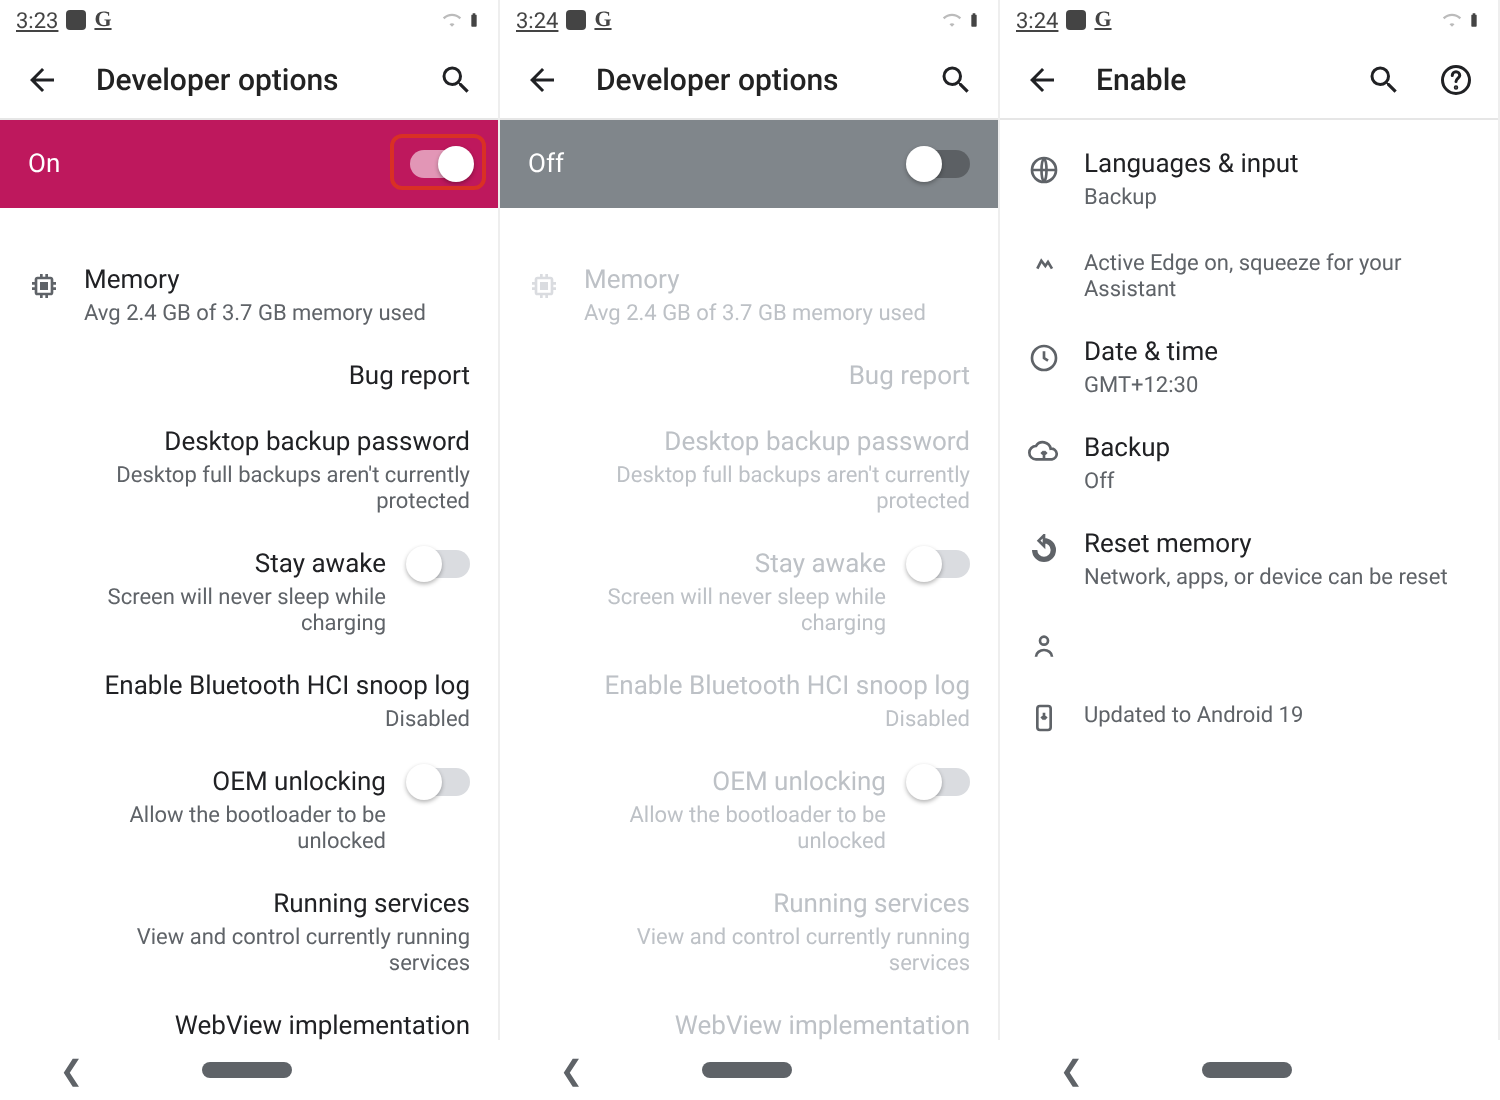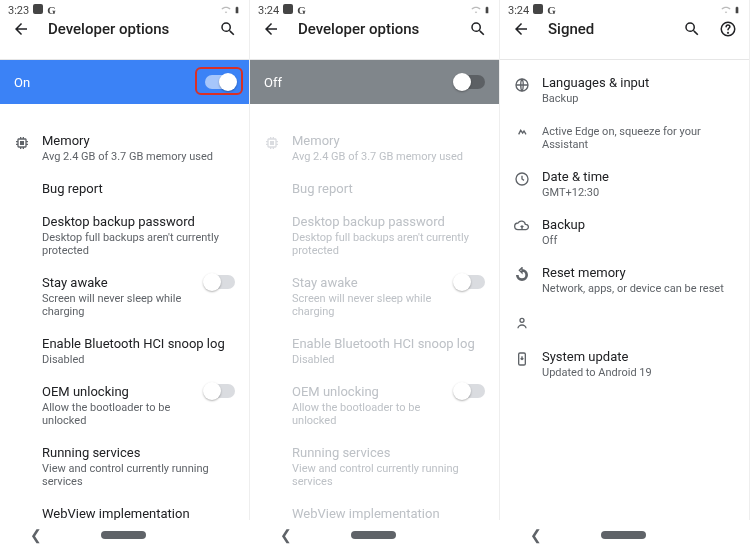--- a/index.html
+++ b/index.html
@@ -25,29 +25,29 @@
   
   .statusbar {
     height: 20px;
     display: flex;
     align-items: center;
     justify-content: space-between;
     padding: 0 8px;
     font-size: 11px;
     color: #444;
   }
-  .statusbar .left { display:flex; align-items:flex-start; gap:4px; }
+  .statusbar .left { display:flex; align-items:center; gap:4px;text-decoration:underline; }
   .statusbar .right { display:flex; align-items:center; gap:2px; color:#888; }
   .g-icon { font-weight:700; font-family:Georgia,serif; }
 
   
   .appbar {
     height: 40px;
     display: flex;
-    align-items: flex-start;
+    align-items: center;
     padding: 0 12px;
     gap: 18px;
     border-bottom: 1px solid #e6e6e6;
   }
   .appbar svg { flex-shrink:0; }
   .appbar .title {
     font-size: 15px;
     font-weight: 500;
     color: #222;
     flex: 1;
@@ -57,21 +57,21 @@
   
   .master-toggle {
     height: 44px;
     display:flex;
     align-items:center;
     padding: 0 14px;
     color:#fff;
     font-size:13px;
     position:relative;
   }
-  .master-toggle.on { background:#3b82f6; }
+  .master-toggle.on { background:#be185d; }
   .master-toggle.off { background:#80868b; }
   .mt-label { flex:1; }
   .switch {
     width: 30px; height: 14px; border-radius:7px; position:relative;
   }
   .switch .knob {
     width:18px; height:18px; border-radius:50%; background:#fff;
     position:absolute; top:-2px;
     box-shadow:0 1px 2px rgba(0,0,0,.3);
   }
@@ -99,21 +99,21 @@
     display:flex; align-items:flex-start; gap:12px;
     padding: 9px 14px;
   }
   .row .icon-col { width: 16px; display:flex; justify-content:center; }
   .row .icon-col svg { margin-top:2px; }
   .row .text-col { flex:1; min-width:0; }
   .row .text-col .primary { font-size:13px; color:#202124; }
   .row .text-col .secondary { font-size:11px; color:#5f6368; margin-top:2px; }
   .row .trail { display:flex; align-items:center; }
   .disabled .primary, .disabled .secondary { color:#bdc1c6 !important; }
-  .row.indent { padding-left: 42px; }
+  .row.indent { padding-left: 42px; text-align: right; }
 
   
   .navbar {
     height: 30px;
     display:flex; align-items:center; justify-content:space-around;
     background:#fff;
   }
   .navbar .back-chev { color:#5f6368; font-size:14px; }
   .navbar .pill { width:45px; height:8px; border-radius:4px; background:#5f6368; }
   .navbar-row {
@@ -347,21 +347,21 @@
           <path d="M15 4h-1V2h-4v2H9C8 4 8 5 8 5v16c0 1 1 1 1 1h6c1 0 1-1 1-1V5c0-1-1-1-1-1z"></path>
         </svg>
     </div>
   </div>
   <div class="appbar">
     <span class="icon-btn">
         <svg width="18" height="18" viewBox="0 0 24 24" fill="#202124">
           <path d="M20 11H7.83l5.59-5.59L12 4l-8 8 8 8 1.41-1.41L7.83 13H20z"></path>
         </svg>
       </span>
-    <span class="title">Signed</span>
+    <span class="title">Enable</span>
     <span class="icon-btn">
         <svg width="18" height="18" viewBox="0 0 24 24" fill="#202124">
           <path d="M15.5 14h-.79l-.28-.27A6.471 6.471 0 0016 9.5 6.5 6.5 0 109.5 16a6.47 6.47 0 004.23-1.57l.27.28v.79l5 4.99L20.49 19l-4.99-5zM9.5 14A4.5 4.5 0 1114 9.5 4.5 4.5 0 019.5 14z"></path>
         </svg>
       </span>
     <span class="icon-btn">
         <svg width="18" height="18" viewBox="0 0 24 24" fill="none" stroke="#202124" stroke-width="2">
           <circle cx="12" cy="12" r="9"></circle>
           <path d="M9.5 9a2.5 2.5 0 115 0c0 1.5-2.5 2-2.5 4" stroke-linecap="round"></path>
           <circle cx="12" cy="17" r="0.5" fill="#202124"></circle>
@@ -435,21 +435,20 @@
         </div>
     </div>
     <div class="row">
       <div class="icon-col">
           <svg width="16" height="16" viewBox="0 0 24 24" fill="none" stroke="#5f6368" stroke-width="2">
             <rect x="7" y="3" width="10" height="18" rx="2"></rect>
             <path d="M12 8v5m0 0l-2-2m2 2l2-2"></path>
           </svg>
         </div>
       <div class="text-col">
-          <div class="primary">System update</div>
           <div class="secondary">Updated to Android 19</div>
         </div>
     </div>
   </div>
 </div>
 
 <div class="navbar-row">
   <div class="navbar">
     <span class="back-chev">❮</span>
     <span class="pill"></span>

